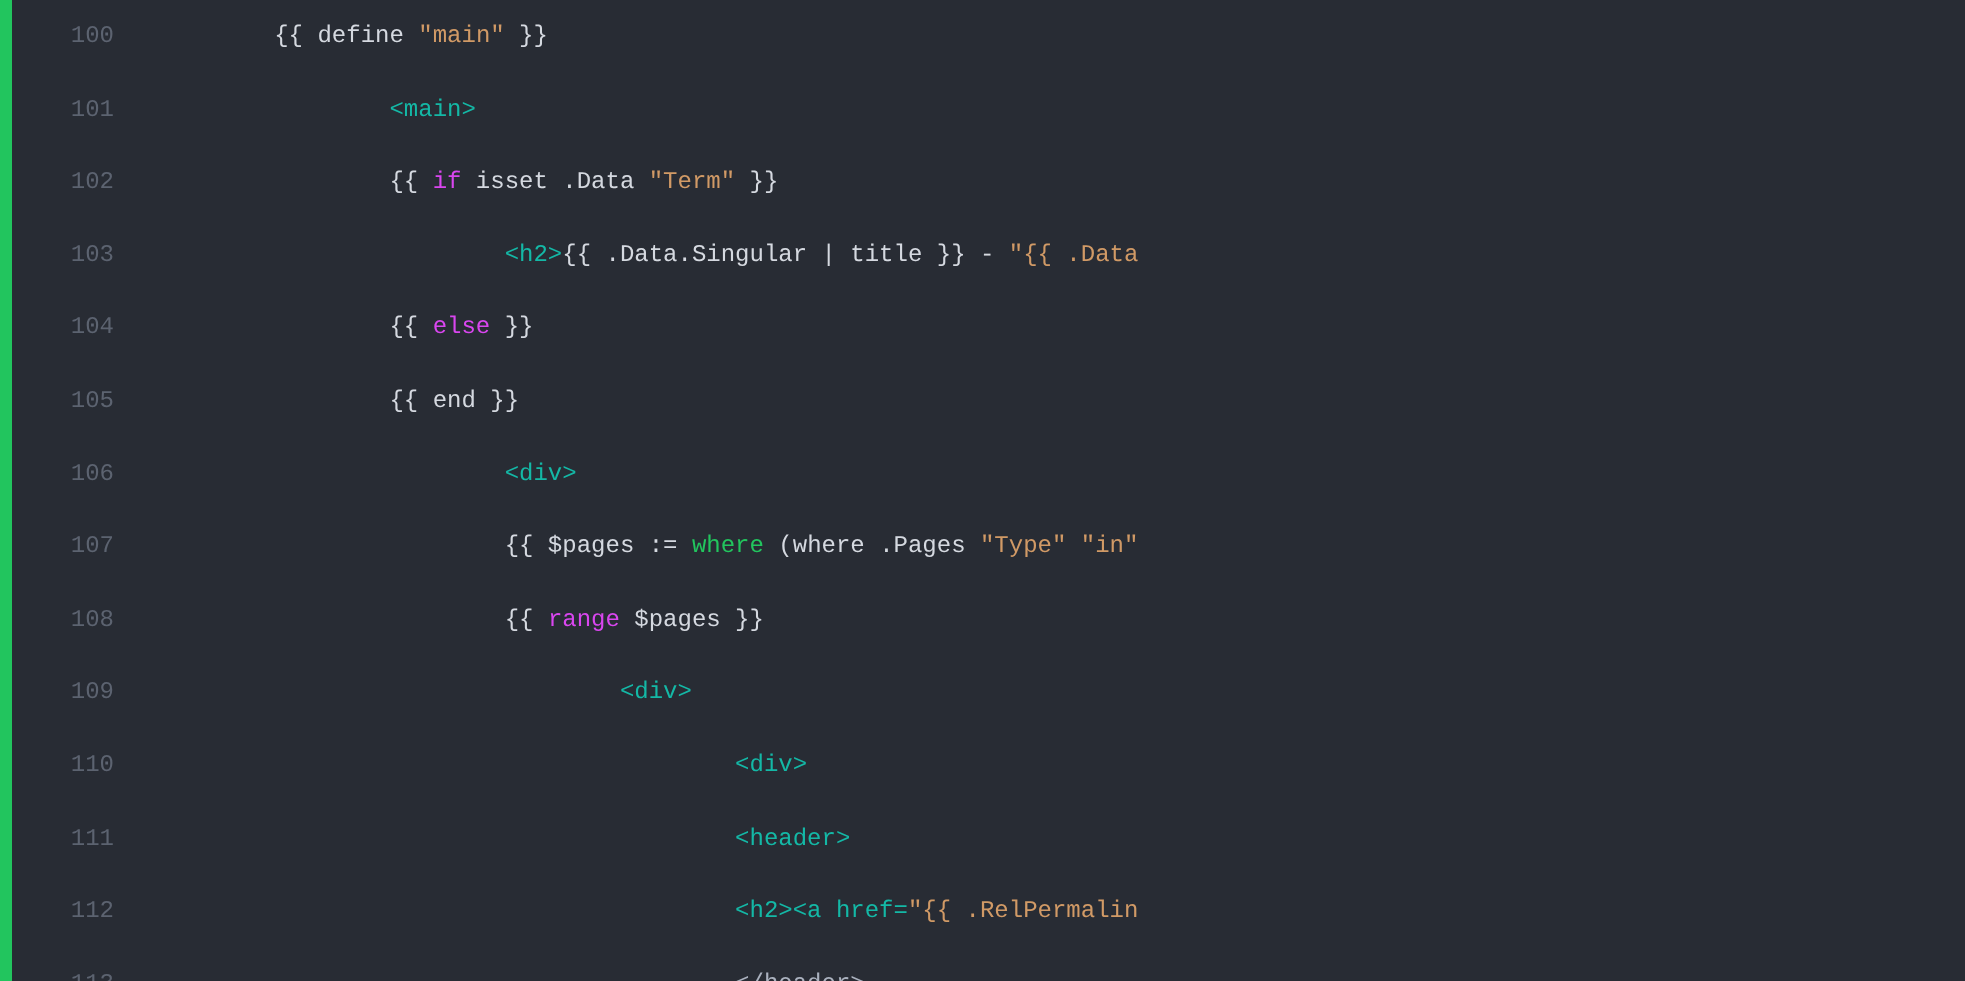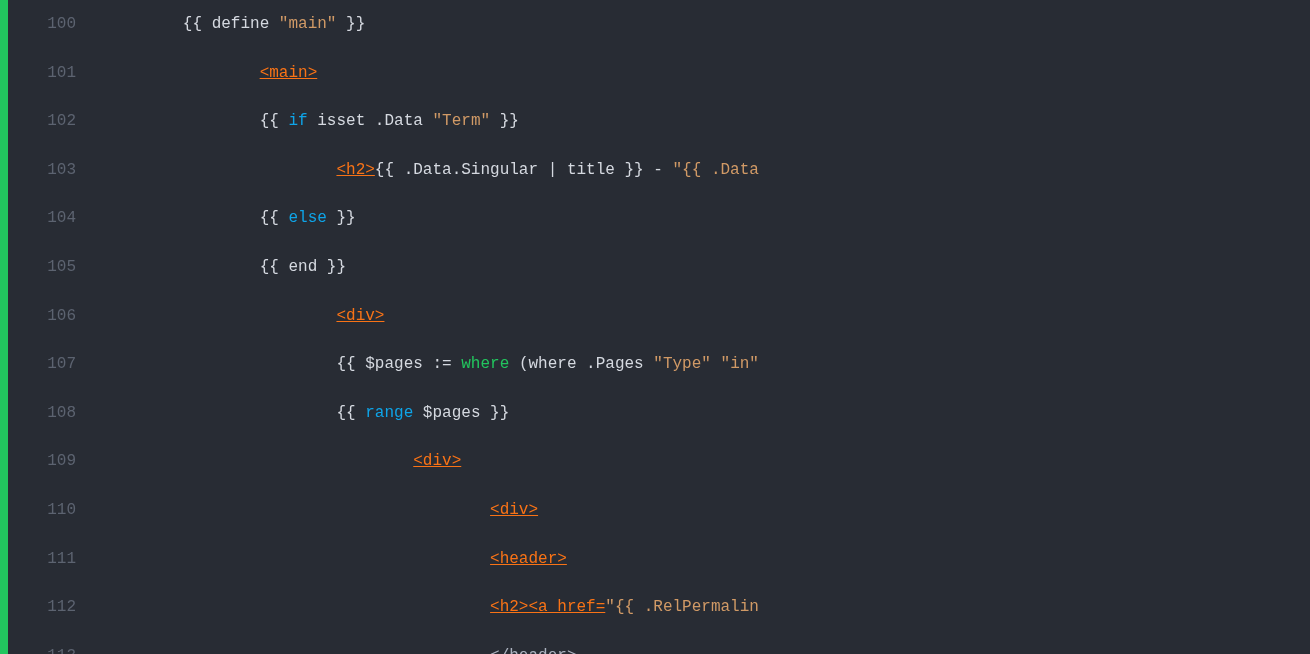--- a/index.html
+++ b/index.html
@@ -30,23 +30,23 @@
     user-select: none;
   }
   .code {
     flex: 1;
     color: #abb2bf;
     overflow: hidden;
   }
   .line { height: 48.6px; }
   .tok-default { color: #d5d9e0; }
   .tok-string  { color: #d19a66; }
-  .tok-keyword { color: #0ea5e9; }
+  .tok-keyword { color: #d946ef; }
   .tok-func    { color: #22c55e; }
-  .tok-tag     { color: #f97316; text-decoration: underline; }
+  .tok-tag     { color: #14b8a6; }
   .tok-dim     { color: #abb2bf; }
 </style>
 </head>
 <body>
 
 <div class="editor">
   <div class="gutter"><div class="line">100</div><div class="line">101</div><div class="line">102</div><div class="line">103</div><div class="line">104</div><div class="line">105</div><div class="line">106</div><div class="line">107</div><div class="line">108</div><div class="line">109</div><div class="line">110</div><div class="line">111</div><div class="line">112</div><div class="line">113</div></div>
   <div class="code"><div class="line">        <span class="tok-default">{{ </span><span class="tok-default">define</span><span class="tok-default"> </span><span class="tok-string">"main"</span><span class="tok-default"> }}</span></div><div class="line">                <span class="tok-tag">&lt;main&gt;</span></div><div class="line">                <span class="tok-default">{{ </span><span class="tok-keyword">if</span><span class="tok-default"> isset .Data </span><span class="tok-string">"Term"</span><span class="tok-default"> }}</span></div><div class="line">                        <span class="tok-tag">&lt;h2&gt;</span><span class="tok-default">{{ .Data.Singular | title }} - </span><span class="tok-string">"{{ .Data</span></div><div class="line">                <span class="tok-default">{{ </span><span class="tok-keyword">else</span><span class="tok-default"> }}</span></div><div class="line">                <span class="tok-default">{{ </span><span class="tok-default">end</span><span class="tok-default"> }}</span></div><div class="line">                        <span class="tok-tag">&lt;div&gt;</span></div><div class="line">                        <span class="tok-default">{{ $pages := </span><span class="tok-func">where</span><span class="tok-default"> (where .Pages </span><span class="tok-string">"Type"</span><span class="tok-default"> </span><span class="tok-string">"in"</span><span class="tok-default"> </span></div><div class="line">                        <span class="tok-default">{{ </span><span class="tok-keyword">range</span><span class="tok-default"> $pages }}</span></div><div class="line">                                <span class="tok-tag">&lt;div&gt;</span></div><div class="line">                                        <span class="tok-tag">&lt;div&gt;</span></div><div class="line">                                        <span class="tok-tag">&lt;header&gt;</span></div><div class="line">                                        <span class="tok-tag">&lt;h2&gt;&lt;a href=</span><span class="tok-string">"{{ .RelPermalin</span></div><div class="line"><span class="tok-dim">                                        &lt;/header&gt;</span></div></div>
 </div>
 

